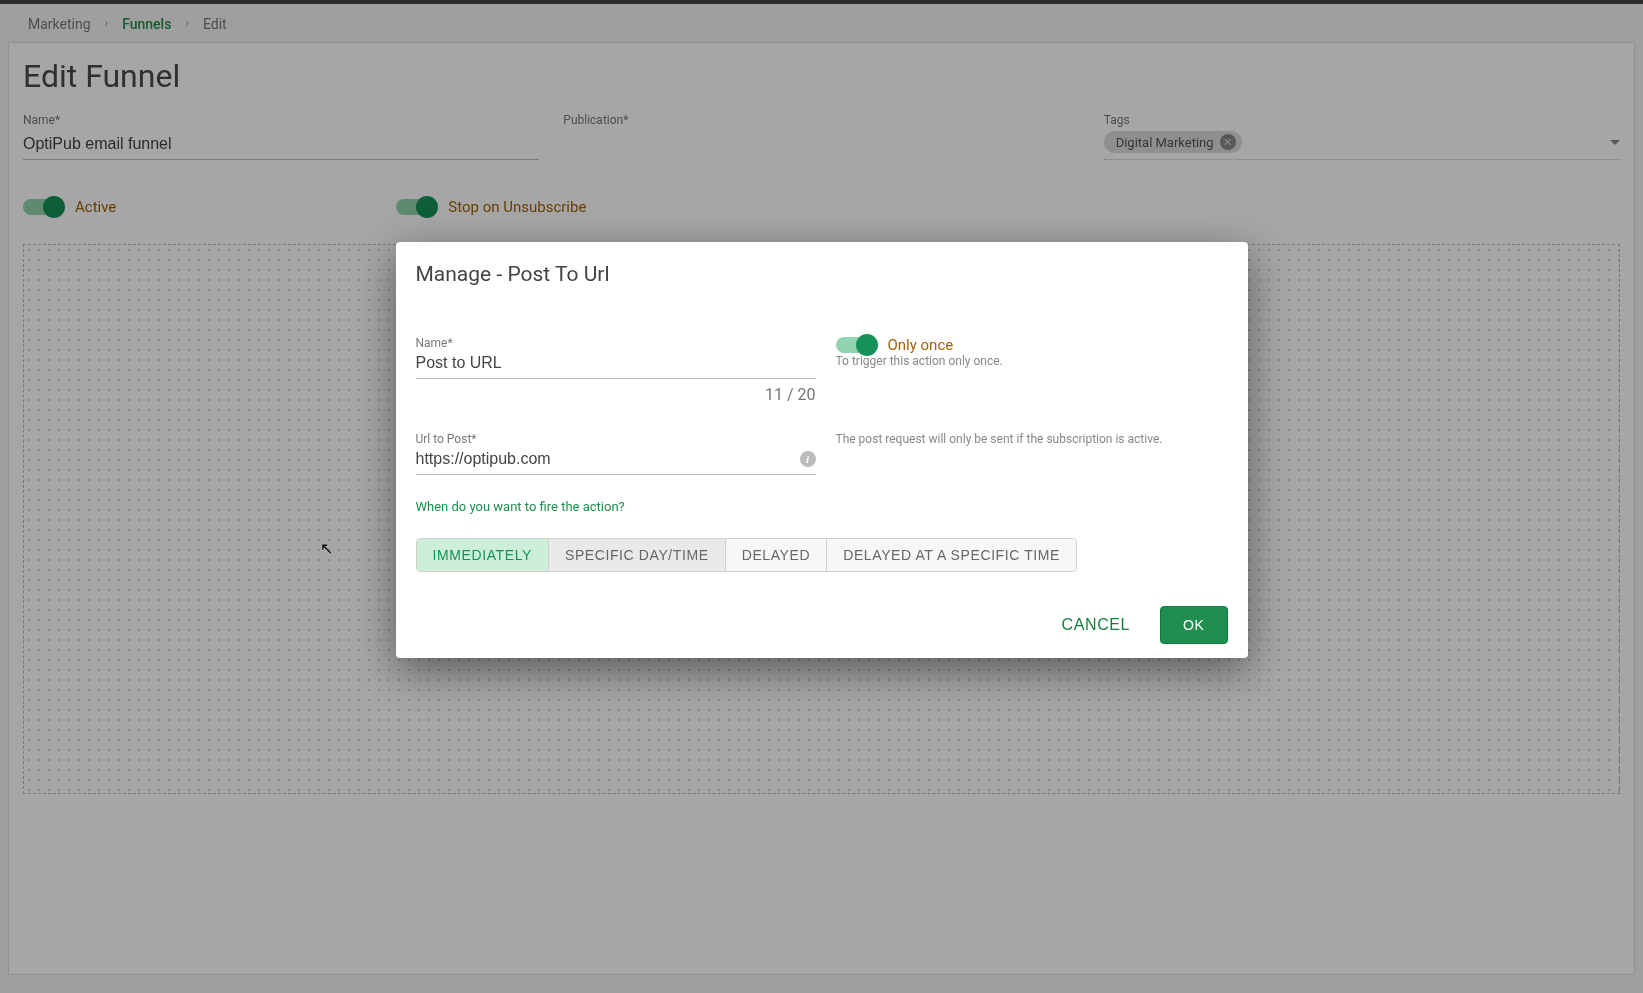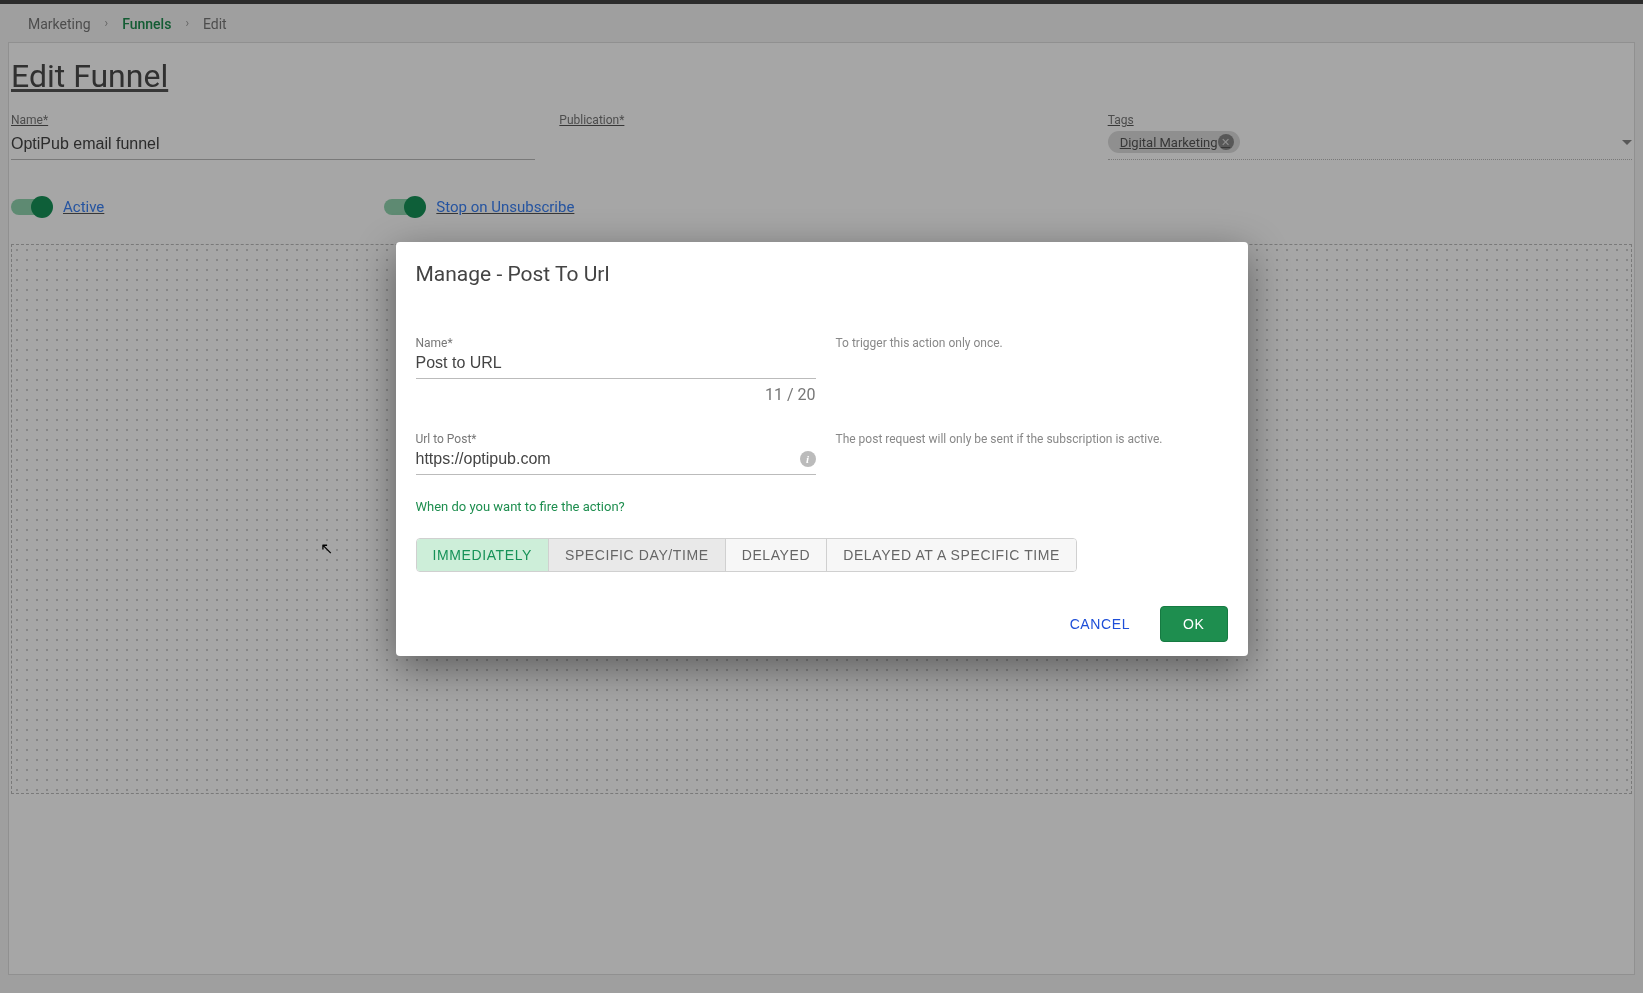--- a/index.html
+++ b/index.html
@@ -34,23 +34,22 @@
     font-size: 14px;
   }
   .breadcrumb .link { color: #777; }
   .breadcrumb .link.active { color: #1e8e4f; font-weight: 500; }
   .breadcrumb .sep { color: #999; font-size: 12px; }
 
   .content {
     margin: 0 8px;
     background: #fff;
     border: 1px solid #ddd;
-    padding: 14px 2px 0;
+    padding: 14px 14px 0;
     height: calc(100% - 60px);
-    text-decoration: underline;
   }
 
   .page-title {
     font-size: 32px;
     font-weight: 400;
     color: #4b4b4b;
     margin-bottom: 18px;
   }
 
   .form-row {
@@ -95,21 +94,21 @@
     border-top: 5px solid #888;
   }
   .tag-chip {
     display: inline-flex;
     align-items: center;
     background: #dcdcdc;
     border-radius: 12px;
     padding: 3px 6px 3px 12px;
     font-size: 13px;
     color: #555;
-    gap: 0;
+    gap: 6px;
   }
   .tag-chip .remove {
     width: 16px; height: 16px;
     background: #888;
     border-radius: 50%;
     display: inline-flex;
     align-items: center;
     justify-content: center;
     color: #dcdcdc;
     font-size: 11px;
@@ -139,21 +138,21 @@
     border-radius: 10px;
     position: relative;
   }
   .switch .knob {
     position: absolute;
     right: -2px; top: -3px;
     width: 22px; height: 22px;
     background: #169258;
     border-radius: 50%;
   }
-  .toggle-label { font-size: 15px; color: #3b82f6; text-align: right; }
+  .toggle-label { font-size: 15px; color: #a16207; text-align: right; }
 
   .canvas-area {
     border: 1px dashed #bbb;
     height: 550px;
     background-image: radial-gradient(#cfcfcf 1px, transparent 1px);
     background-size: 10px 10px;
     background-position: 0 0;
   }
 
   
@@ -268,22 +267,22 @@
 
   .modal-actions {
     display: flex;
     justify-content: flex-end;
     gap: 14px;
     margin-top: 34px;
   }
   .btn-cancel {
     background: transparent;
     border: none;
-    color: #1d4ed8;
-    font-size: 14px;
+    color: #15803d;
+    font-size: 16px;
     font-weight: 500;
     letter-spacing: 0.6px;
     padding: 10px 16px;
     cursor: pointer;
   }
   .btn-ok {
     background: #1e8e4f;
     border: 1px solid #167a42;
     color: #fff;
     font-size: 14px;
@@ -365,20 +364,26 @@
 
       <div class="modal-grid">
 
         <div>
           <label class="m-label">Name*</label>
           <input class="m-input" value="Post to URL" style="">
           <div class="char-count">11 / 20</div>
         </div>
 
         <div class="m-toggle-block">
+          <div class="m-toggle">
+            <div class="switch">
+                <div class="knob"></div>
+              </div>
+            <span class="toggle-label">Only once</span>
+          </div>
           <div class="m-help">To trigger this action only once.</div>
         </div>
 
         <div class="field-wrap">
           <label class="m-label">Url to Post*</label>
           <input class="m-input" style="padding-right: 24px;" value="https://optipub.com">
           <span class="info-icon">i</span>
         </div>
 
         <div class="m-toggle-block">

